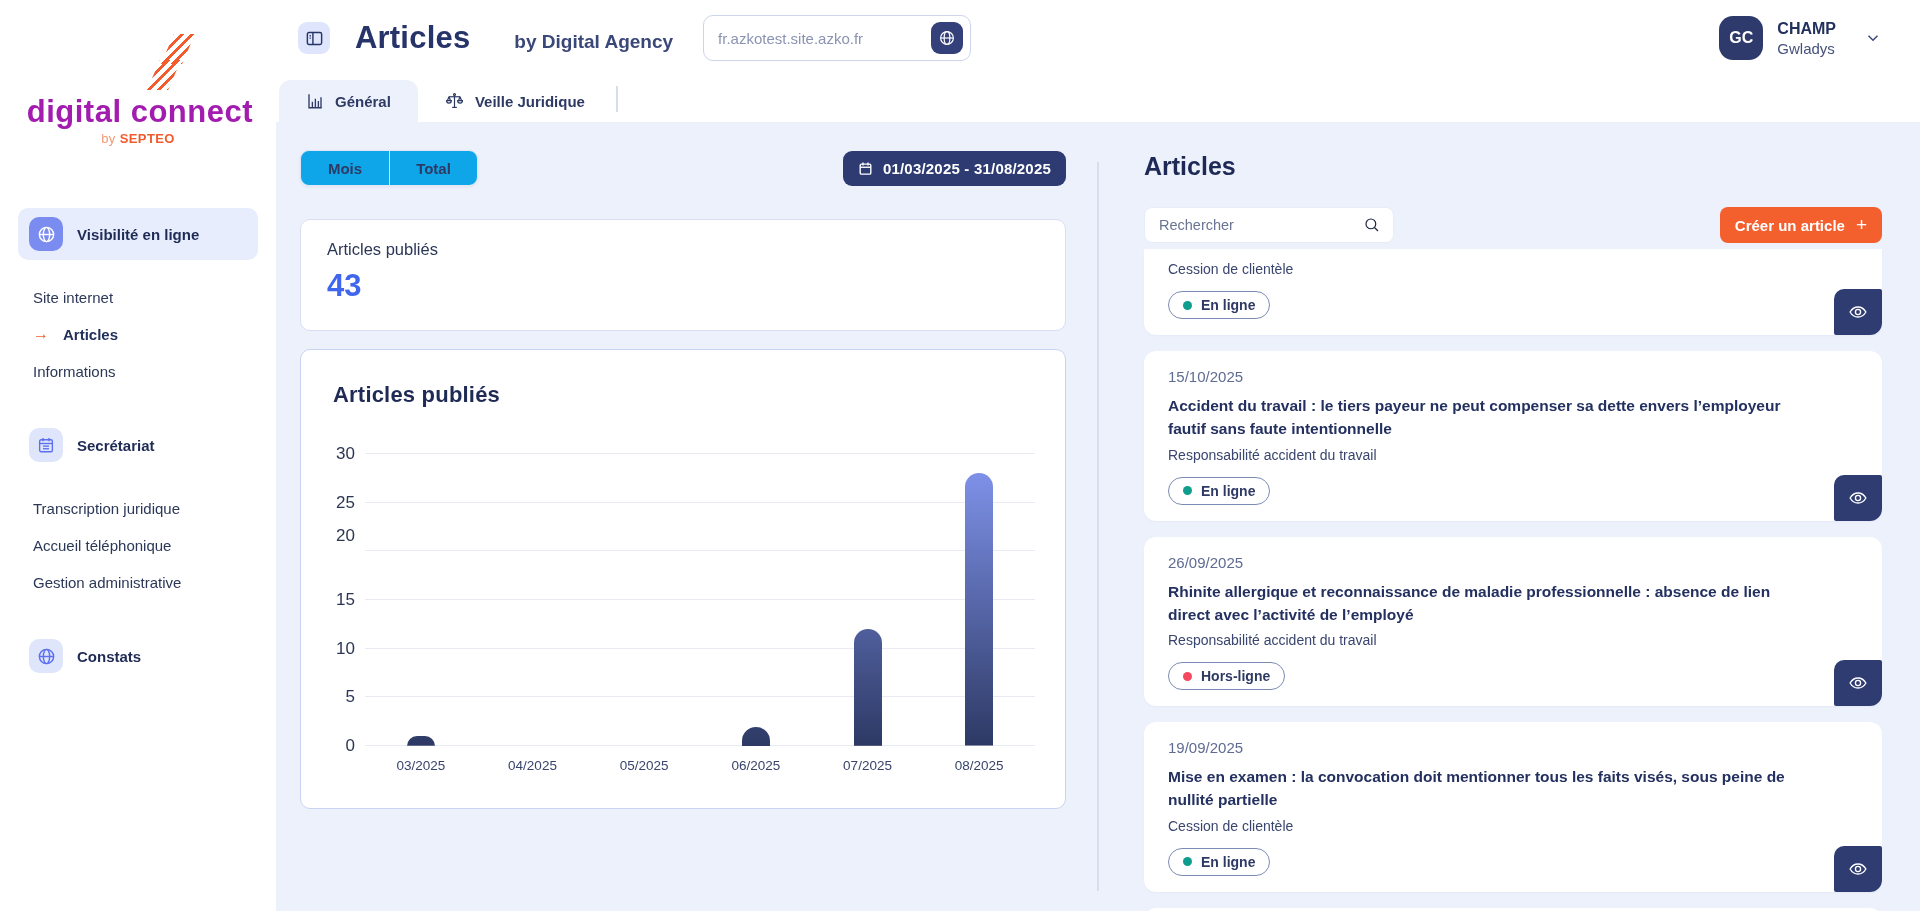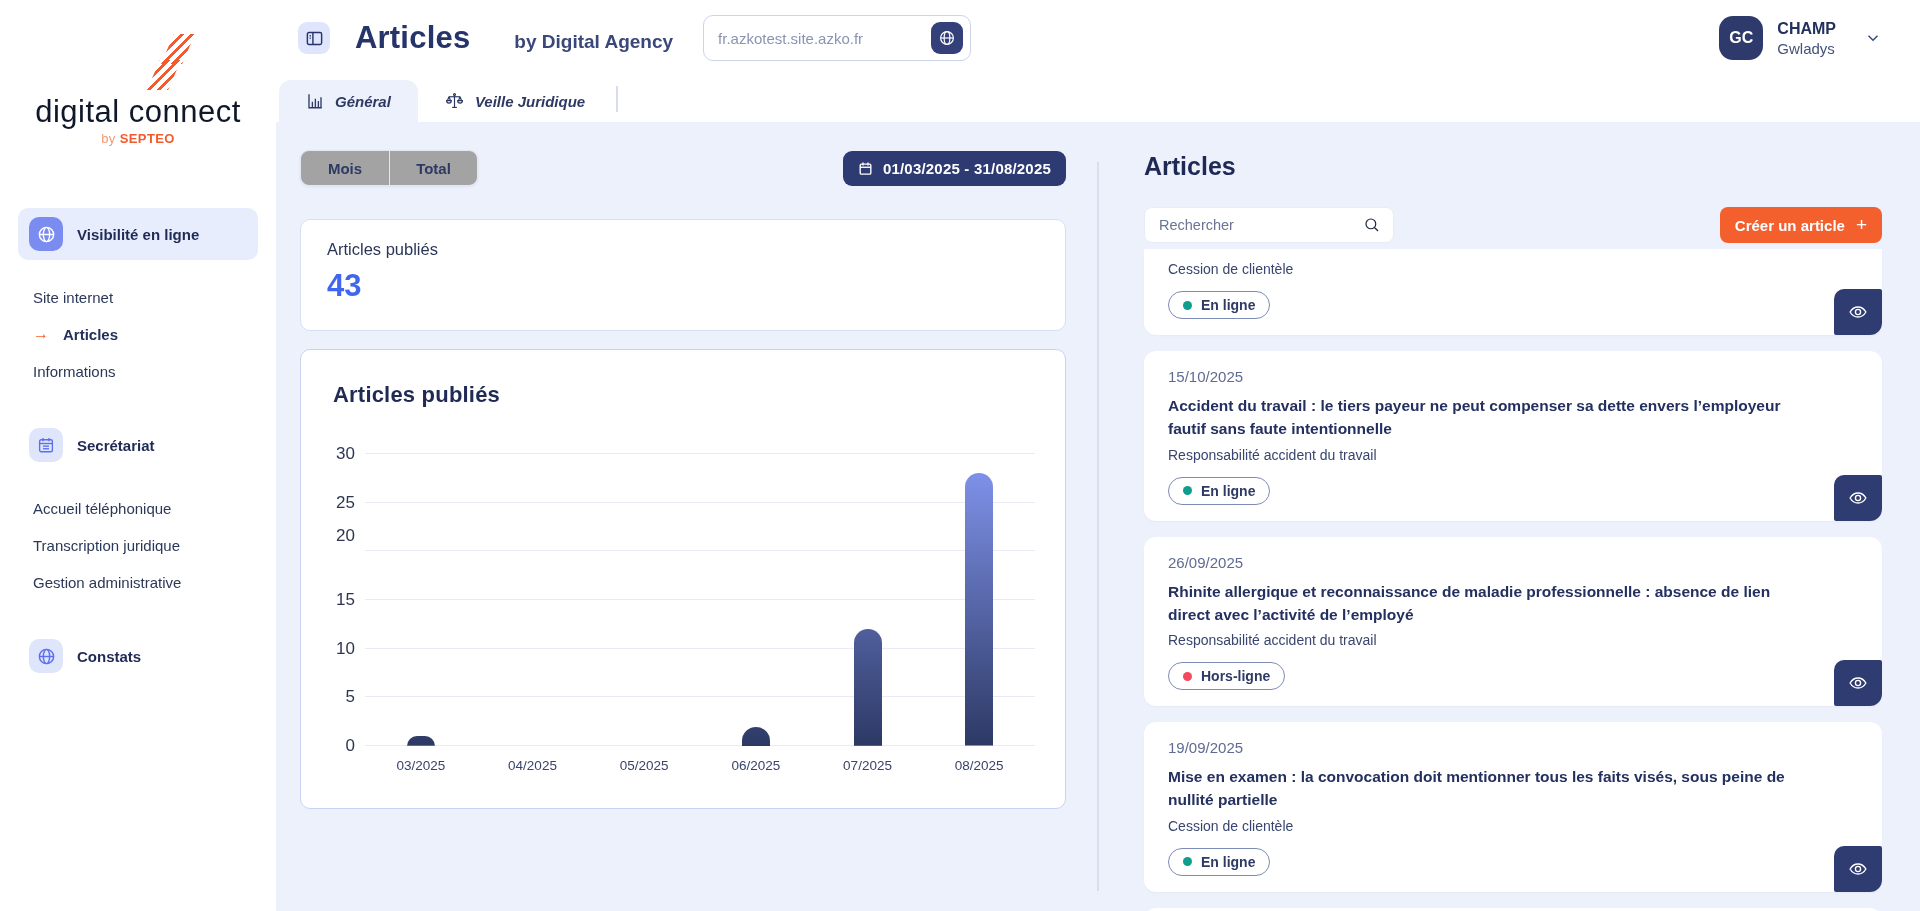--- a/index.html
+++ b/index.html
@@ -10,21 +10,21 @@
 
   
   .sidebar { width:276px; background:#fff; flex-shrink:0; padding-top:34px; }
   .logo-block { width:230px; margin:0 auto; text-align:center; }
   .logo-mark { position:relative; width:60px; height:56px; margin:0 auto 4px 118px; }
   .stripe-group { position:absolute; width:34px; height:30px;
     background:repeating-linear-gradient(135deg,#f15b2e 0 2.6px, transparent 2.6px 7px);
     clip-path:polygon(38% 0,100% 0,62% 100%,0 100%); }
   .stripe-top { left:20px; top:0; }
   .stripe-bottom { left:6px; top:26px; }
-  .logo-word { font-size:31px; font-weight:400; color:#0f172a; letter-spacing:0.5px; }
+  .logo-word { font-size:31px; font-weight:700; color:#a21caf; letter-spacing:0.5px;text-align:right; }
   .logo-by { font-size:13px; margin-top:1px; letter-spacing:0.4px; }
   .logo-by .by { color:#f29a77; }
   .logo-by .septeo { color:#f15b2e; font-weight:700; }
 
   .nav { margin-top:62px; }
   .nav-section-header { display:flex; align-items:center; gap:14px; margin:0 18px; height:52px;
     border-radius:10px; padding-left:11px; font-size:15px; font-weight:700; color:#1f2b55; }
   .nav-section-header.active { background:#e7edfc; }
   .icon-box { width:34px; height:34px; border-radius:10px; background:#dfe5fb;
     display:flex; align-items:center; justify-content:center; flex-shrink:0; }
@@ -55,33 +55,33 @@
   .avatar { width:44px; height:44px; border-radius:14px; background:#2e3a6b; color:#fff;
     font-size:16px; font-weight:700; display:flex; align-items:center; justify-content:center; }
   .user-names { margin-left:14px; }
   .user-last { font-size:16px; font-weight:800; color:#22305c; }
   .user-first { font-size:15px; color:#45517c; margin-top:2px; }
   .user-chevron { margin-left:28px; }
 
   .tabbar { height:46px; background:#fff; display:flex; align-items:flex-end; padding-left:3px; }
   .tab { height:42px; display:flex; align-items:center; gap:11px; padding:0 27px;
     font-size:15px; font-weight:700; color:#2e3a64; cursor:pointer; background:#fff;
-    border:none; border-radius:12px 12px 0 0; font-family:"Liberation Sans", sans-serif;font-style:italic; }
+    border:none; border-radius:12px 12px 0 0; font-family:"Liberation Sans", sans-serif; }
   .tab.active { background:#edf1fc; }
   .tab-sep { width:2px; height:26px; background:#d8dcec; align-self:center; margin-left:4px; }
 
   .content { flex:1; background:#edf1fc; display:flex; padding:28px 0 0 24px; overflow:hidden; }
   .left-col { width:766px; flex-shrink:0; }
   .vdivider { width:2px; background:#d9deee; margin:12px 0 20px 31px; }
 
   
   .filter-row { display:flex; align-items:center; justify-content:space-between; }
   .toggle-group { display:flex; border-radius:9px; overflow:hidden;
     box-shadow:0 1px 3px rgba(40,55,110,0.08); }
-  .toggle-btn { width:89px; height:36px; background:#a3a3a3; border:1px solid #e3e7f3;
+  .toggle-btn { width:89px; height:36px; background:#0ea5e9; border:1px solid #e3e7f3;
     font-size:15px; font-weight:600; color:#2e3a64; cursor:pointer;
     font-family:"Liberation Sans", sans-serif; }
   .toggle-btn:first-child { border-radius:9px 0 0 9px; border-right:none; }
   .toggle-btn:last-child { border-radius:0 9px 9px 0; }
   .date-btn { height:35px; background:#2e3b72; color:#fff; border:none; border-radius:9px;
     display:flex; align-items:center; gap:10px; padding:0 15px; font-size:15px; font-weight:700;
     cursor:pointer; font-family:"Liberation Sans", sans-serif; letter-spacing:0.2px; }
 
   
   .stat-card { margin-top:33px; background:#fff; border:1px solid #dadef3; border-radius:10px;
@@ -187,24 +187,24 @@
               <line x1="16" y1="2.5" x2="16" y2="7"></line>
             <line x1="3.5" y1="10" x2="20.5" y2="10"></line>
             <line x1="8" y1="13.5" x2="16" y2="13.5"></line>
               <line x1="8" y1="17" x2="16" y2="17"></line>
           </svg>
         </span>
         <span>Secrétariat</span>
       </div>
       <div class="nav-children">
         <div class="nav-child">
+          <span>Transcription juridique</span>
+        </div>
+        <div class="nav-child">
           <span>Accueil téléphonique</span>
-        </div>
-        <div class="nav-child">
-          <span>Transcription juridique</span>
         </div>
         <div class="nav-child">
           <span>Gestion administrative</span>
         </div>
       </div>
 
       <div class="nav-gap"></div>
 
       <div class="nav-section-header">
         <span class="icon-box">

